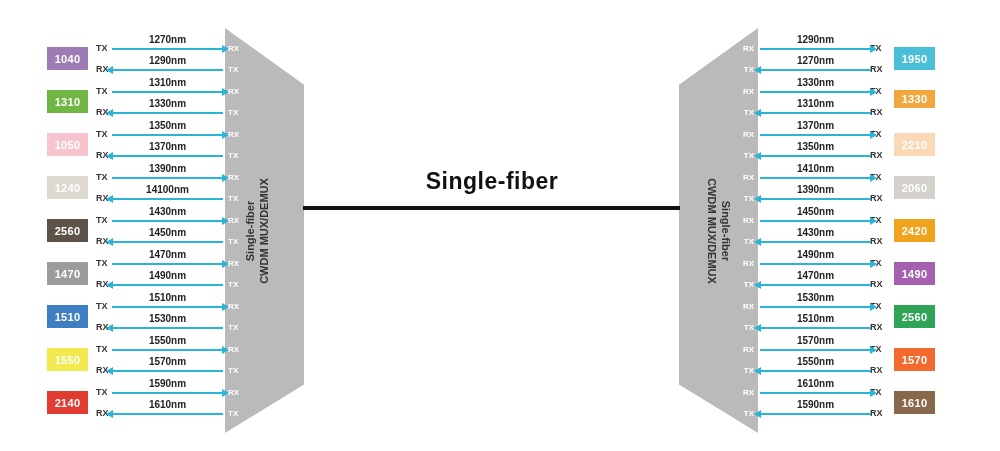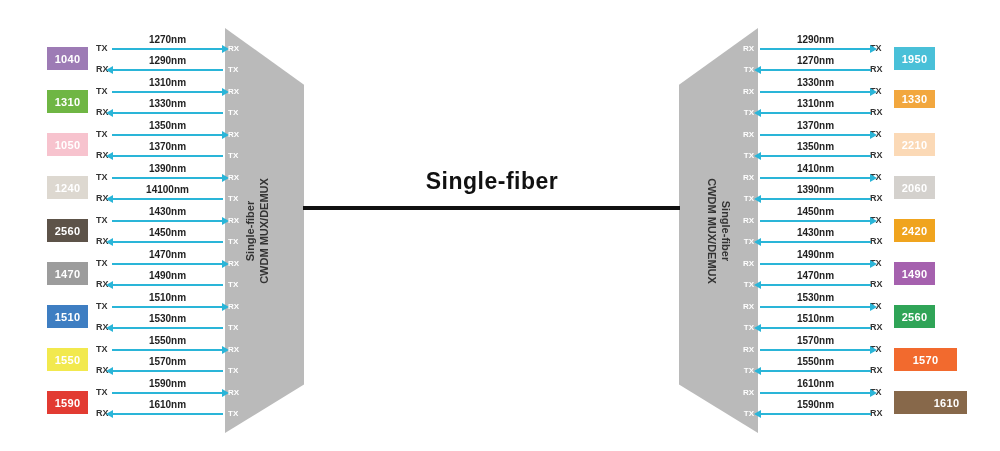--- a/index.html
+++ b/index.html
@@ -142,21 +142,21 @@
     </div>
     <div class="plabel" style="left: 96px; top: 344px;">TX</div>
     <div class="plabel" style="left: 96px; top: 365px;">RX</div>
     <div class="arrow head-right" style="left: 112px; top: 349px; width: 111px;"></div>
     <div class="arrow head-left" style="left: 112px; top: 370px; width: 111px;"></div>
     <div class="wl" style="left: 112px; top: 335px; width: 111px;">1550nm</div>
     <div class="wl" style="left: 112px; top: 356px; width: 111px;">1570nm</div>
     <div class="mlabel" style="left: 228px; top: 345px; width: 24px; text-align: left;">RX</div>
     <div class="mlabel" style="left: 228px; top: 366px; width: 24px; text-align: left;">TX</div>
     <div class="chbox" style="left: 47px; top: 391px; width: 41px; height: 23px; background: rgb(226, 59, 50);">
-      <div class="chbox-label">1590</div>
+      <div class="chbox-label">2140</div>
     </div>
     <div class="plabel" style="left: 96px; top: 387px;">TX</div>
     <div class="plabel" style="left: 96px; top: 408px;">RX</div>
     <div class="arrow head-right" style="left: 112px; top: 392px; width: 111px;"></div>
     <div class="arrow head-left" style="left: 112px; top: 413px; width: 111px;"></div>
     <div class="wl" style="left: 112px; top: 378px; width: 111px;">1590nm</div>
     <div class="wl" style="left: 112px; top: 399px; width: 111px;">1610nm</div>
     <div class="mlabel" style="left: 228px; top: 388px; width: 24px; text-align: left;">RX</div>
     <div class="mlabel" style="left: 228px; top: 409px; width: 24px; text-align: left;">TX</div>
     <div class="chbox" style="left: 894px; top: 47px; width: 41px; height: 23px; background: rgb(73, 192, 216);">
@@ -229,32 +229,32 @@
       <div class="chbox-label">2560</div>
     </div>
     <div class="plabel" style="left: 870px; top: 301px;">TX</div>
     <div class="plabel" style="left: 870px; top: 322px;">RX</div>
     <div class="arrow head-right" style="left: 760px; top: 306px; width: 111px;"></div>
     <div class="arrow head-left" style="left: 760px; top: 327px; width: 111px;"></div>
     <div class="wl" style="left: 760px; top: 292px; width: 111px;">1530nm</div>
     <div class="wl" style="left: 760px; top: 313px; width: 111px;">1510nm</div>
     <div class="mlabel" style="left: 730px; top: 302px; width: 24px; text-align: right;">RX</div>
     <div class="mlabel" style="left: 730px; top: 323px; width: 24px; text-align: right;">TX</div>
-    <div class="chbox" style="left: 894px; top: 348px; width: 63px; height: 23px; background: rgb(242, 106, 46);">
+    <div class="chbox" style="left: 894px; top: 348px; width: 41px; height: 23px; background: rgb(242, 106, 46);">
       <div class="chbox-label">1570</div>
     </div>
     <div class="plabel" style="left: 870px; top: 344px;">TX</div>
     <div class="plabel" style="left: 870px; top: 365px;">RX</div>
     <div class="arrow head-right" style="left: 760px; top: 349px; width: 111px;"></div>
     <div class="arrow head-left" style="left: 760px; top: 370px; width: 111px;"></div>
     <div class="wl" style="left: 760px; top: 335px; width: 111px;">1570nm</div>
     <div class="wl" style="left: 760px; top: 356px; width: 111px;">1550nm</div>
     <div class="mlabel" style="left: 730px; top: 345px; width: 24px; text-align: right;">RX</div>
     <div class="mlabel" style="left: 730px; top: 366px; width: 24px; text-align: right;">TX</div>
-    <div class="chbox" style="left: 894px; top: 391px; width: 41px; height: 23px; background: rgb(135, 104, 74); padding-left: 32px;">
+    <div class="chbox" style="left: 894px; top: 391px; width: 41px; height: 23px; background: rgb(135, 104, 74);">
       <div class="chbox-label">1610</div>
     </div>
     <div class="plabel" style="left: 870px; top: 387px;">TX</div>
     <div class="plabel" style="left: 870px; top: 408px;">RX</div>
     <div class="arrow head-right" style="left: 760px; top: 392px; width: 111px;"></div>
     <div class="arrow head-left" style="left: 760px; top: 413px; width: 111px;"></div>
     <div class="wl" style="left: 760px; top: 378px; width: 111px;">1610nm</div>
     <div class="wl" style="left: 760px; top: 399px; width: 111px;">1590nm</div>
     <div class="mlabel" style="left: 730px; top: 388px; width: 24px; text-align: right;">RX</div>
     <div class="mlabel" style="left: 730px; top: 409px; width: 24px; text-align: right;">TX</div>

